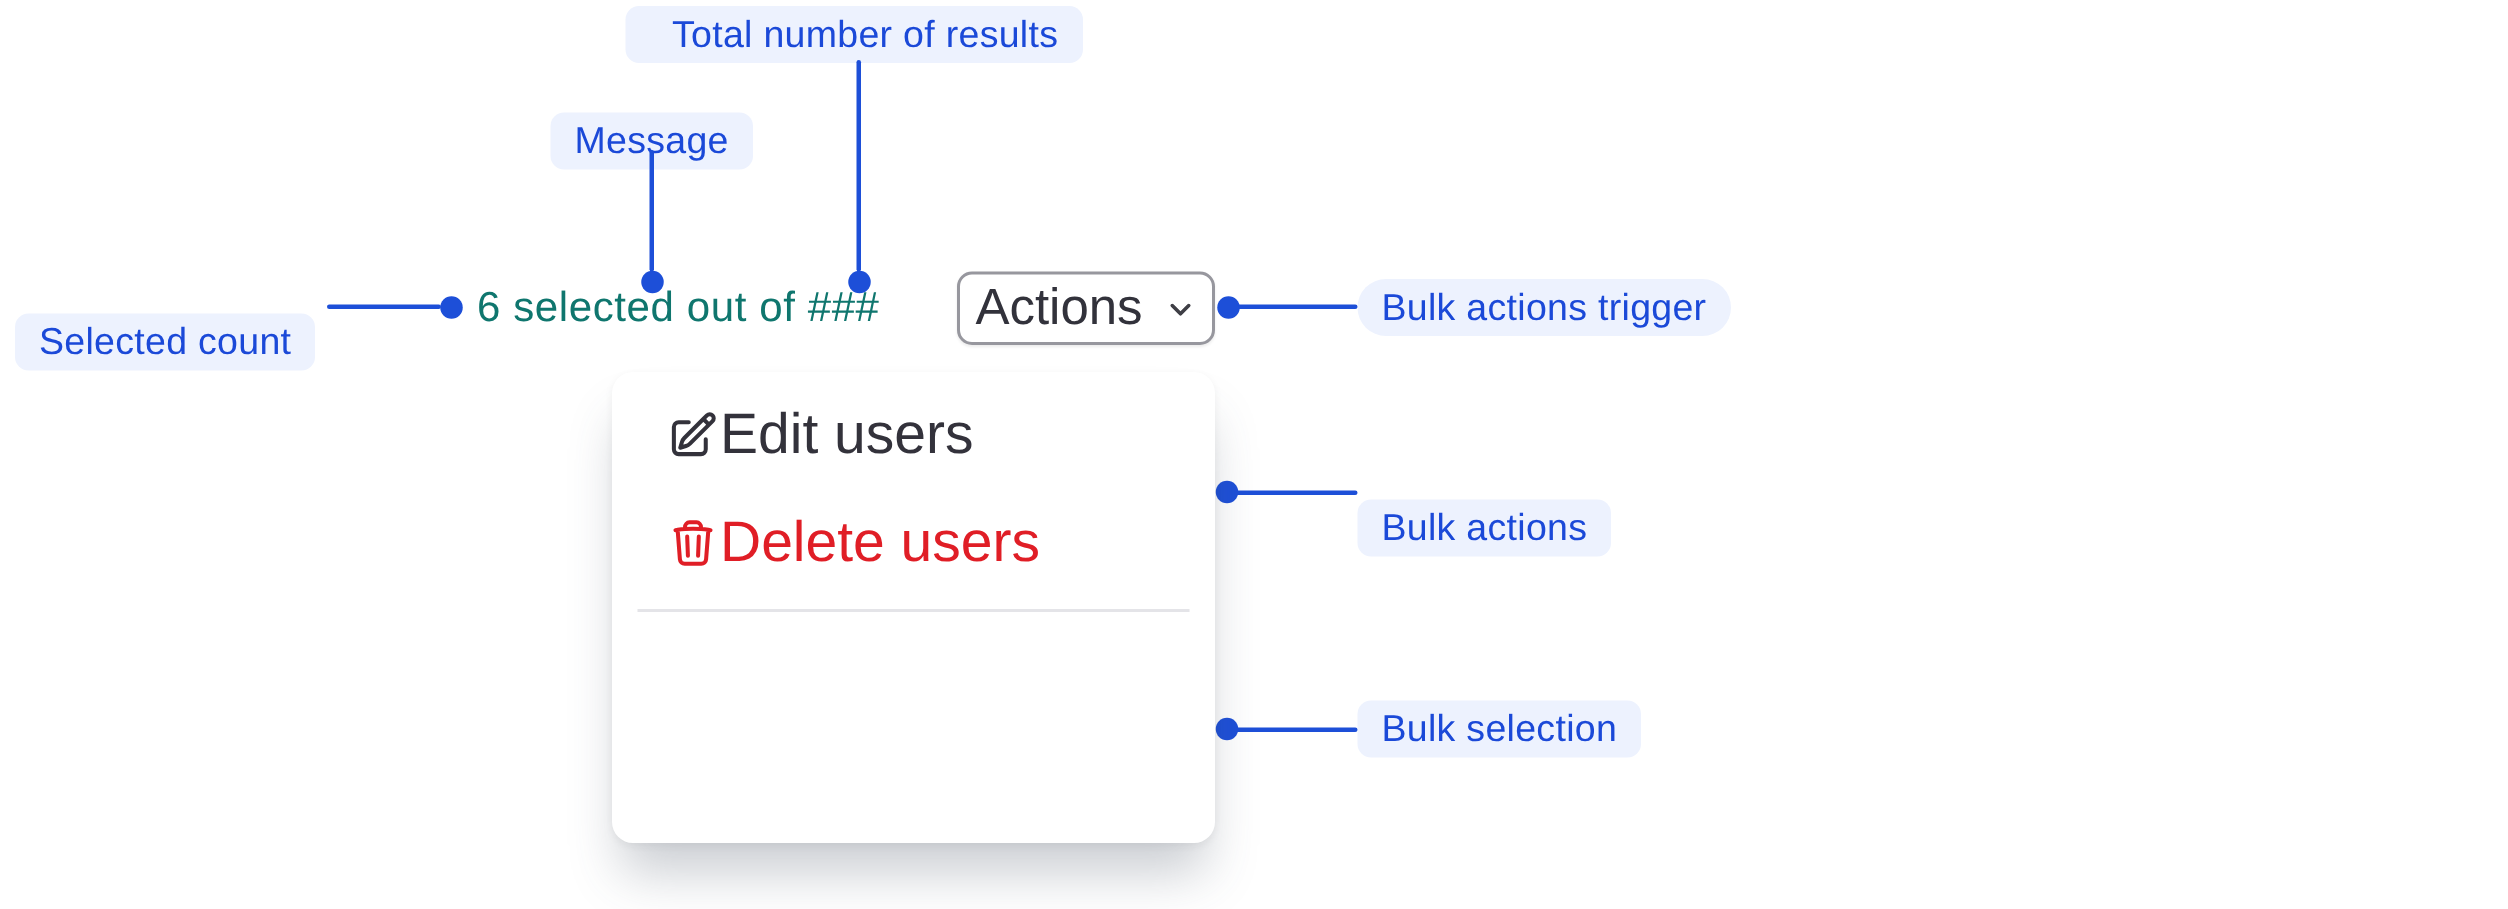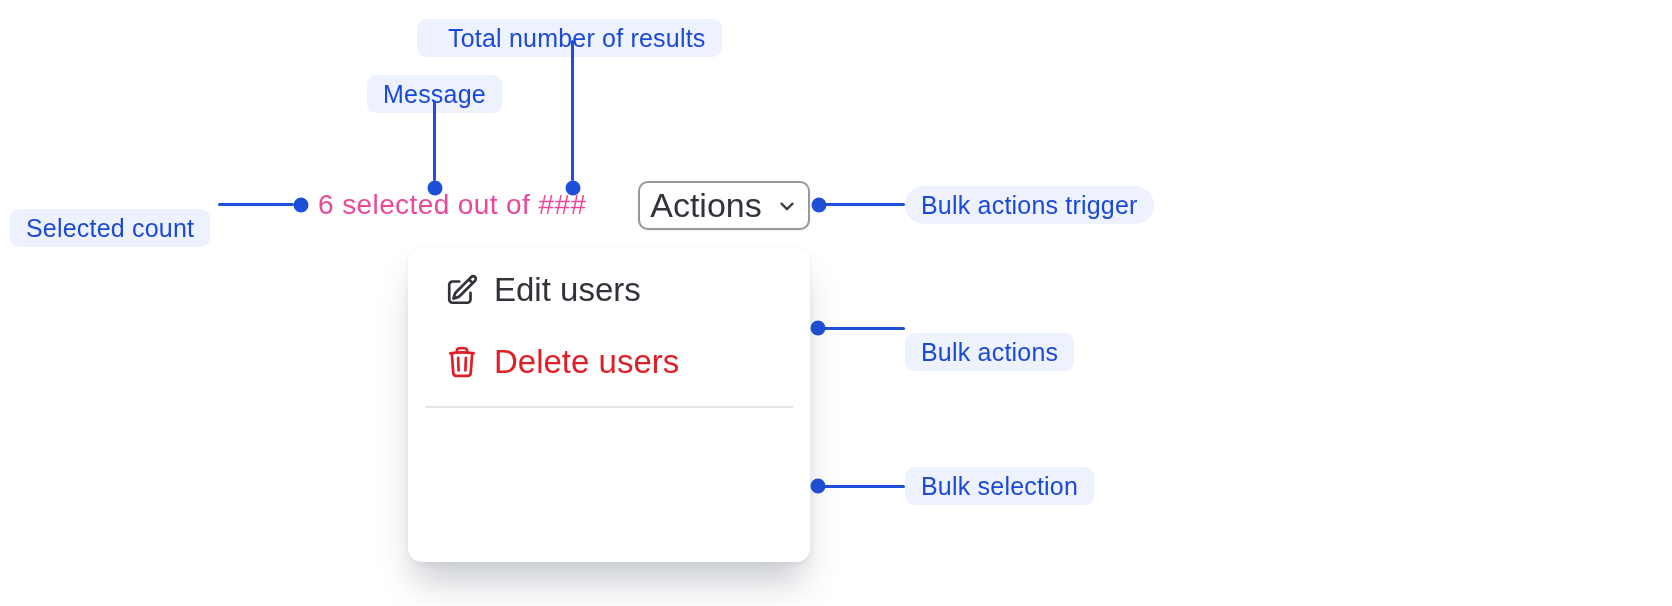--- a/index.html
+++ b/index.html
@@ -42,21 +42,21 @@
     background: #1d4fd8;
     transform: translate(-50%, -50%);
   }
 
   
   .bulk-message {
     position: absolute;
     left: 318px; top: 205px;
     transform: translateY(-50%);
     font-size: 28px;
-    color: #ec4899;
+    color: #0f766e;
     letter-spacing: 0.4px;
     white-space: nowrap;
   }
 
   
   .actions-btn {
     position: absolute;
     left: 638px; top: 181px;
     width: 172px; height: 49px;
     display: flex;
@@ -82,39 +82,39 @@
     background: #ffffff;
     border-radius: 14px;
     box-shadow: 0 26px 34px -6px rgba(70, 78, 98, 0.28), 0 2px 6px rgba(0,0,0,0.06);
   }
   .menu-item {
     position: absolute;
     left: 37px;
     height: 44px;
     display: flex;
     align-items: center;
-    gap: 15px;
-    font-size: 33px;
+    gap: 1px;
+    font-size: 38px;
     color: #33323b;
     cursor: pointer;
     white-space: nowrap;
   }
   .menu-item.danger { color: #e01e26; }
   .menu-item .mi-icon { width: 34px; height: 34px; display: flex; align-items: center; }
   .menu-divider {
     position: absolute;
     left: 17px; top: 158px;
     width: 368px; height: 2px;
     background: #e4e4e8;
   }
 </style>
 </head>
 <body>
 
-<div class="pill" style="left:417px; top:19px;padding-left:31px;">Total number of results</div>
+<div class="pill" style="left:417px; top:4px;padding-left:31px;">Total number of results</div>
 
 <div class="pill" style="left:367px; top:75px;">Message</div>
 
 <div class="pill" style="left:10px; top:185px;margin-top:24px;">Selected count</div>
 
 <div class="pill" style="left:905px; top:186px;border-radius:19px;">Bulk actions trigger</div>
 
 <div class="pill" style="left:905px; top:309px;margin-top:24px;">Bulk actions</div>
 
 <div class="pill" style="left:905px; top:467px;">Bulk selection</div>

